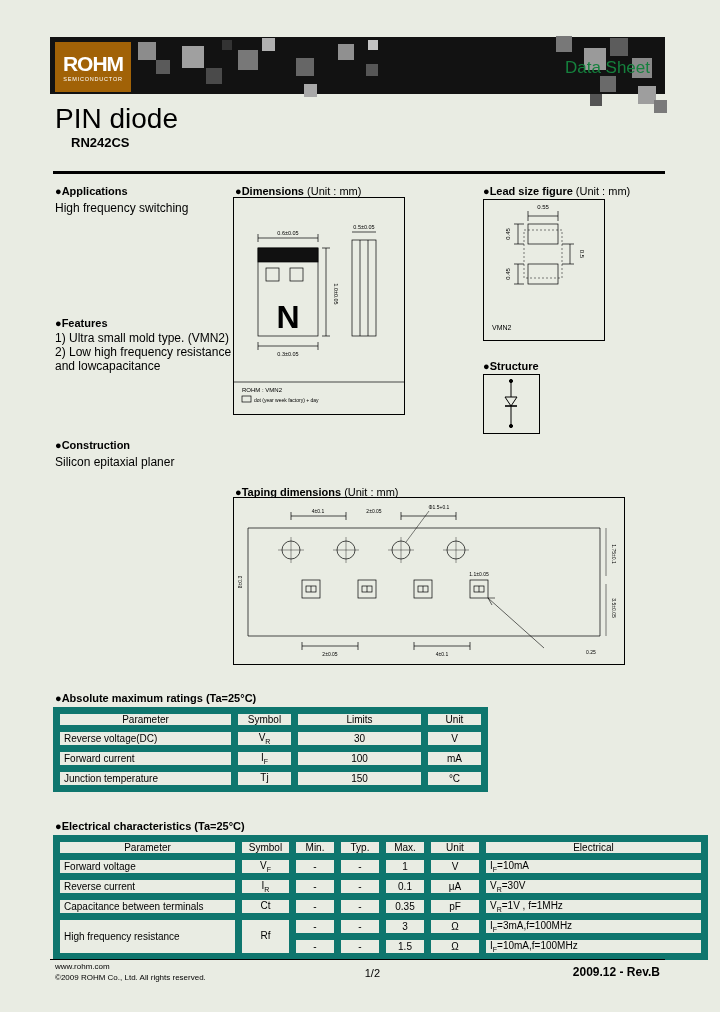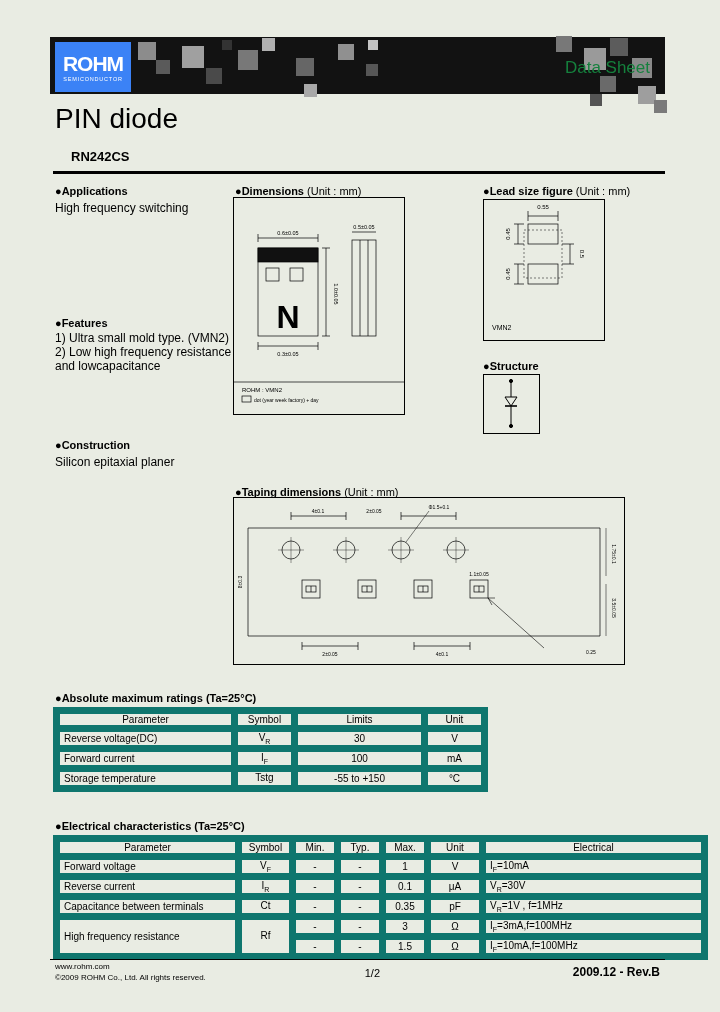--- a/index.html
+++ b/index.html
@@ -5,27 +5,27 @@
   * { margin:0; padding:0; box-sizing:border-box; }
   html,body { width:720px; height:1012px; }
   body {
     position:relative; overflow:hidden;
     background:#e9ece3; color:#000;
     font-family:"Liberation Sans", sans-serif;
   }
   .abs { position:absolute; }
   .px { position:absolute; }
   .header-bar { left:50px; top:37px; width:615px; height:57px; background:#121212; }
-  .logo { left:55px; top:42px; width:76px; height:50px; background:#3b82f6; color:#fff;
+  .logo { left:55px; top:42px; width:76px; height:50px; background:#a16207; color:#fff;
           display:flex; flex-direction:column; align-items:center; justify-content:center; }
   .logo-main { font-size:21px; font-weight:bold; letter-spacing:-1px; line-height:1; }
   .logo-sub { font-size:5.5px; letter-spacing:0.8px; margin-top:2px; }
   .ds-title { left:540px; top:58px; width:110px; text-align:right; color:#15803d; font-size:17px; }
   .page-title { left:55px; top:103px; font-size:28px; font-weight:normal; }
-  .part-number { left:71px; top:149px; font-size:13px; font-weight:bold; }
+  .part-number { left:71px; top:135px; font-size:13px; font-weight:bold; }
   .rule { left:53px; top:171px; width:612px; height:3px; background:#000; }
   .h { font-size:11px; font-weight:bold; }
   .h .nrm { font-weight:normal; }
   .txt { font-size:12px; line-height:14px; }
   .box { border:1px solid #000; }
   table.tbl { border-collapse:collapse; font-size:10px; table-layout:fixed; }
   table.tbl th, table.tbl td { border:7px solid #0f766e; height:15px; padding:0 4px; font-weight:normal; overflow:hidden; white-space:nowrap; }
   table.tbl th { text-align:center; }
   td.c { text-align:center; }
   td.l { text-align:left; }
@@ -265,23 +265,23 @@
         <td class="c">30</td>
         <td class="c">V</td>
       </tr>
       <tr>
         <td class="l">Forward current</td>
         <td class="c"><span>I</span><sub>F</sub></td>
         <td class="c">100</td>
         <td class="c">mA</td>
       </tr>
       <tr>
-        <td class="l">Storage temperature</td>
-        <td class="c"><span>Tstg</span><sub></sub></td>
-        <td class="c">-55 to +150</td>
+        <td class="l">Junction temperature</td>
+        <td class="c"><span>Tj</span><sub></sub></td>
+        <td class="c">150</td>
         <td class="c">°C</td>
       </tr>
     </tbody>
   </table>
 
   <div class="h abs" style="left:55px;top:820px;">●Electrical characteristics (Ta=25°C)</div>
   <table class="abs tbl" style="left:53px;top:835px;width:648px;">
     <colgroup>
         <col style="width:182px">
         <col style="width:54px">

